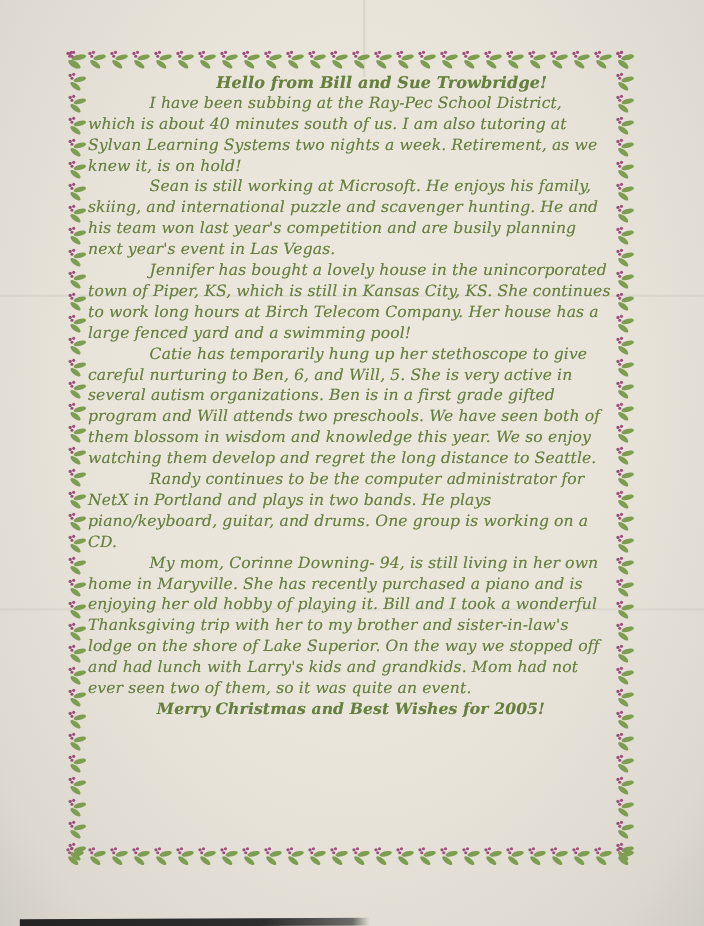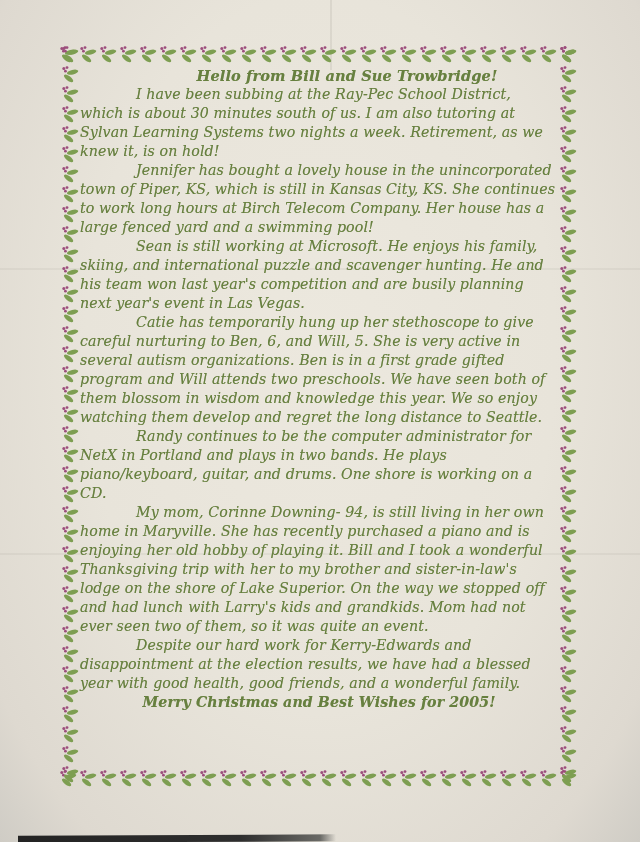--- a/index.html
+++ b/index.html
@@ -1452,26 +1452,25 @@
     <g class="berries">
       <circle cx="3.8" cy="3.6" r="1.5" fill="#9c4d7c"></circle>
       <circle cx="7.0" cy="2.6" r="1.4" fill="#9c4d7c"></circle>
       <circle cx="5.4" cy="6.2" r="1.4" fill="#9c4d7c"></circle>
     </g>
   </svg>
       </div>
 
     <div id="letter-body">
       <p id="letter-title">Hello from Bill and Sue Trowbridge!</p>
-      <p>I have been subbing at the Ray-Pec School District, which is about 30 minutes south of us.  I am also tutoring at Sylvan Learning Systems two nights a week. Retirement, as we knew it, is on hold!</p>
+      <p>I have been subbing at the Ray-Pec School District, which is about 40 minutes south of us.  I am also tutoring at Sylvan Learning Systems two nights a week. Retirement, as we knew it, is on hold!</p>
+      <p>Sean is still working at Microsoft.  He enjoys his family, skiing, and international puzzle and scavenger hunting.  He and his team won last year's competition and are busily planning next year's event in Las Vegas.</p>
       <p>Jennifer has bought a lovely house in the unincorporated town of Piper, KS, which is still in Kansas City, KS.  She continues to work long hours at Birch Telecom Company.  Her house has a large fenced yard and a swimming pool!</p>
-      <p>Sean is still working at Microsoft.  He enjoys his family, skiing, and international puzzle and scavenger hunting.  He and his team won last year's competition and are busily planning next year's event in Las Vegas.</p>
       <p>Catie has temporarily hung up her stethoscope to give careful nurturing to Ben, 6, and Will, 5.  She is very active in several autism organizations. Ben is in a first grade gifted program and Will attends two preschools.  We have seen both of them blossom in wisdom and knowledge this year. We so enjoy watching them develop and regret the long distance to Seattle.</p>
-      <p>Randy continues to be the computer administrator for NetX in Portland and plays in two bands.  He plays piano/keyboard, guitar, and drums. One shore is working on a CD.</p>
+      <p>Randy continues to be the computer administrator for NetX in Portland and plays in two bands.  He plays piano/keyboard, guitar, and drums. One group is working on a CD.</p>
       <p>My mom, Corinne Downing- 94, is still living in her own home in Maryville. She has recently purchased a piano and is enjoying her old hobby of playing it.  Bill and I took a wonderful Thanksgiving trip with her to my brother and sister-in-law's lodge on the shore of Lake Superior. On the way we stopped off and had lunch with Larry's kids and grandkids.  Mom had not ever seen two of them, so it was quite an event.</p>
-      <p>Despite our hard work for Kerry-Edwards and disappointment at the election results, we have had a blessed year with good health, good friends, and a wonderful family.</p>
       <p id="letter-closing">Merry Christmas and Best Wishes for 2005!</p>
     </div>
 
     <div id="table-edge"></div>
   </div>
 
 </div>
 
 </body></html>

